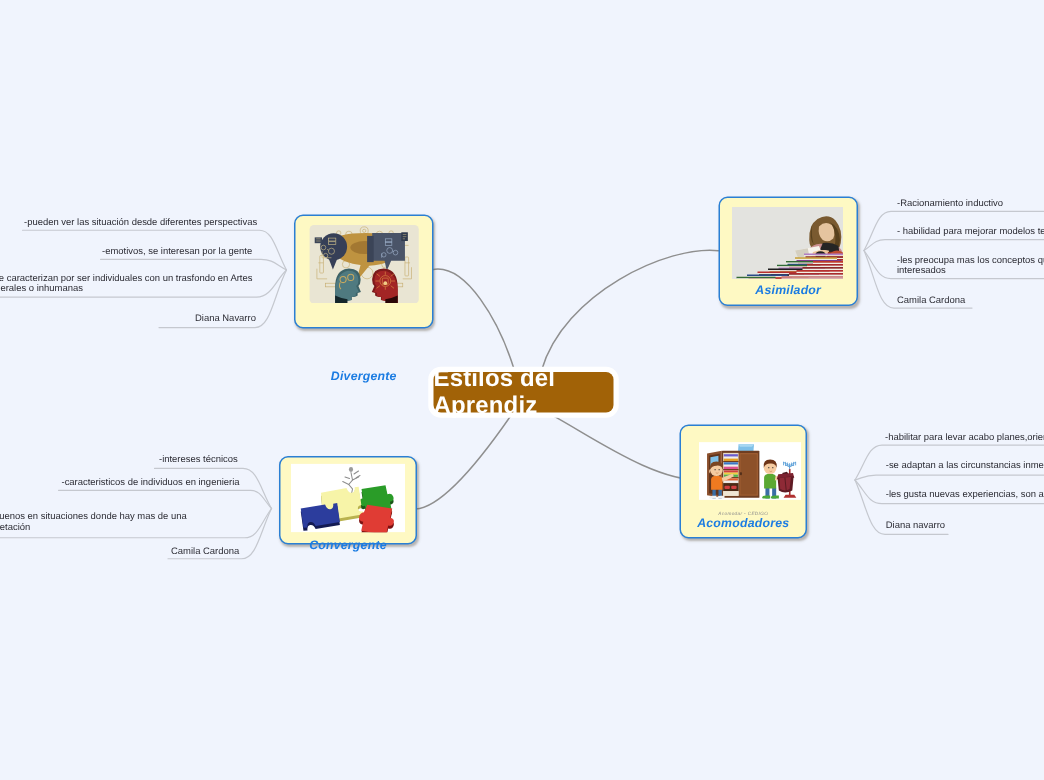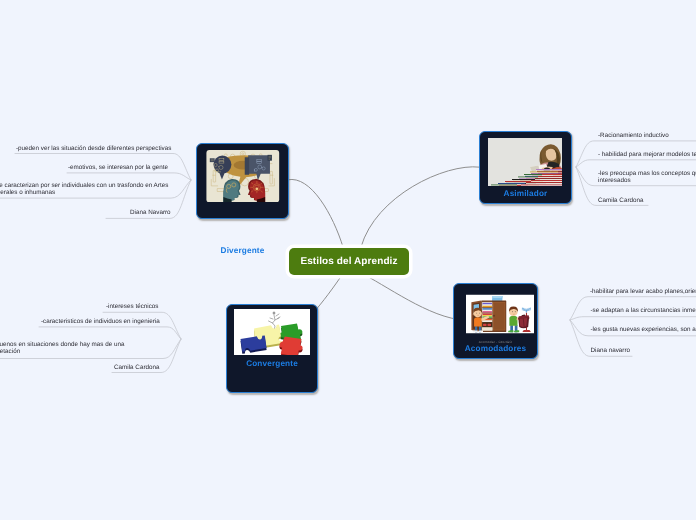--- a/index.html
+++ b/index.html
@@ -1,23 +1,23 @@
 <!DOCTYPE html>
 <html><head>
 <meta charset="utf-8">
 <style>
   html,body{margin:0;padding:0;}
   body{width:696px;height:520px;background:#f0f4fd;font-family:"Liberation Sans",sans-serif;overflow:hidden;position:relative;-webkit-font-smoothing:antialiased;text-rendering:geometricPrecision;}
   #stage{position:absolute;left:0;top:0;width:696px;height:520px;}
   svg.links{position:absolute;left:0;top:0;width:696px;height:520px;pointer-events:none;}
-  .node{position:absolute;background:#0f172a;border:1.6px solid #2a7fd4;border-radius:6px;box-sizing:border-box;
-        box-shadow:1px 1.5px 1.6px rgba(110,100,85,.45);}
+  .node{position:absolute;background:#fef9c3;border:1.6px solid #2a7fd4;border-radius:6px;box-sizing:border-box;
+        box-shadow:1px 1.5px 1.6px rgba(110,100,85,.45);font-style:italic;}
   .node .thumb{position:absolute;overflow:hidden;}
   .node-label{position:absolute;left:0;right:0;color:#1c7ce2;font-weight:bold;font-size:8.2px;text-align:center;letter-spacing:.15px;}
-  .center-node{position:absolute;background:#4d7c0f;border-radius:5px;color:#fff;font-weight:bold;font-size:10px;
+  .center-node{position:absolute;background:#a16207;border-radius:5px;color:#fff;font-weight:bold;font-size:16px;
         display:flex;align-items:center;justify-content:center;box-shadow:0 0 0 3.5px #fff;letter-spacing:.1px;}
   .leaf{position:absolute;font-size:6.3px;color:#2b2b33;line-height:7.4px;}
   .leaf.r{text-align:left;}
   .leaf.l{text-align:left;}
 </style>
 </head>
 <body>
 
 <div id="stage">
   <svg class="links" viewBox="0 0 696 520">
@@ -226,21 +226,21 @@
           <rect x="76" y="88" width="72" height="2.4" fill="#a82c2c"></rect>
             <rect x="76" y="90.4" width="72" height="1.8" fill="#efece3"></rect>
           <rect x="66" y="92.2" width="82" height="2.2" fill="#c97a7a"></rect>
             <rect x="66" y="94.4" width="82" height="1.6" fill="#d9b0b0"></rect>
         </g>
       </svg>
     </div>
     <div class="node-label" style="top:57px;">Asimilador</div>
   </div>
 
-  <div class="node" style="left:186px;top:304px;width:92px;height:89px;margin-left:40px;">
+  <div class="node" style="left:186px;top:304px;width:92px;height:59px;">
     <div class="thumb" style="left:7px;top:4px;width:76px;height:46px;">
       <svg viewBox="0 0 152 92" width="76" height="46">
         <rect x="0" y="0" width="152" height="92" fill="#ffffff"></rect>
 
         <g stroke="#8d8d8d" stroke-width="1.4" fill="none" stroke-linecap="round">
           <path d="M80 12 L82 22 L77 28 L82 34 L80 44"></path>
           <path d="M82 22 L90 18 M77 28 L69 24 M80 44 L74 52 M80 44 L86 52 M86 52 L85 45 M74 52 L75 45"></path>
           <path d="M90 10 L84 14 M92 16 L87 19 M72 18 L78 20"></path>
         </g>
         <ellipse cx="80" cy="8" rx="2.8" ry="3.2" fill="#9a9a9a"></ellipse>

